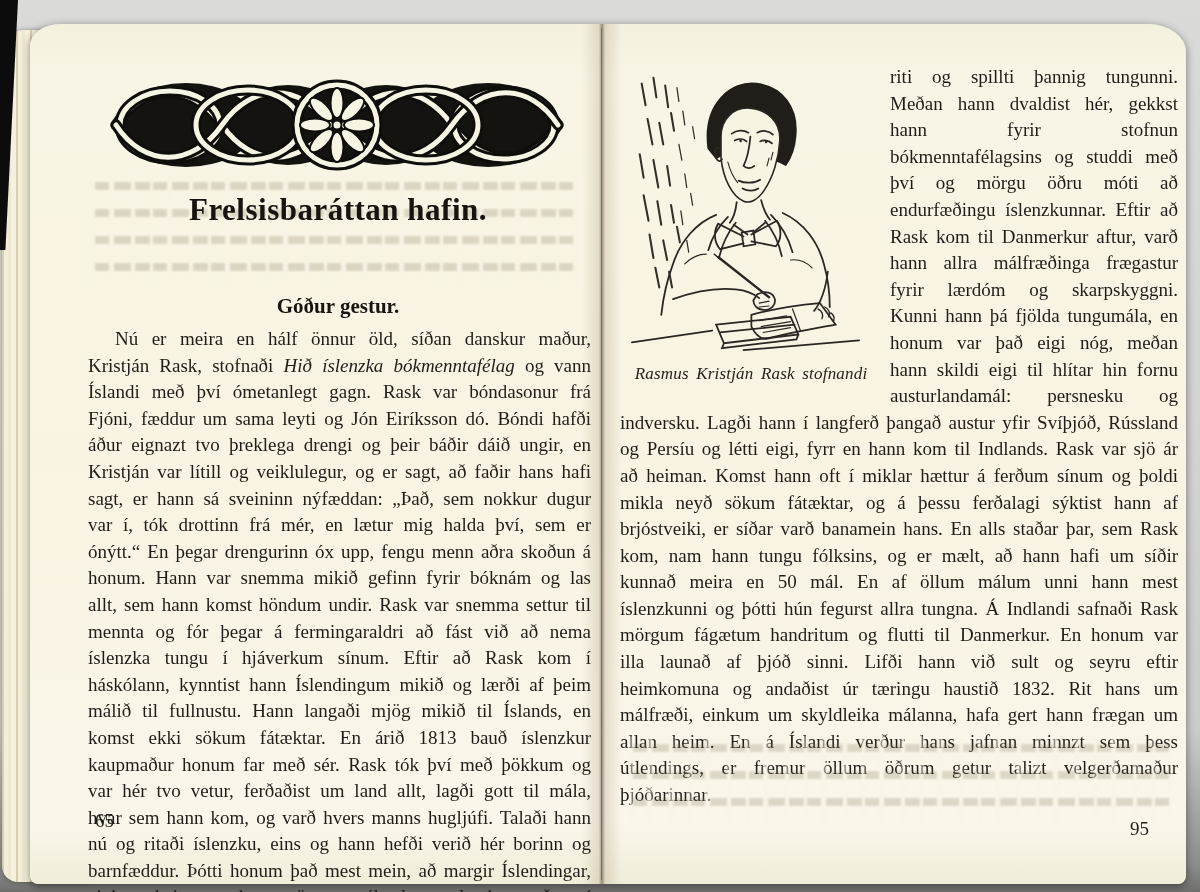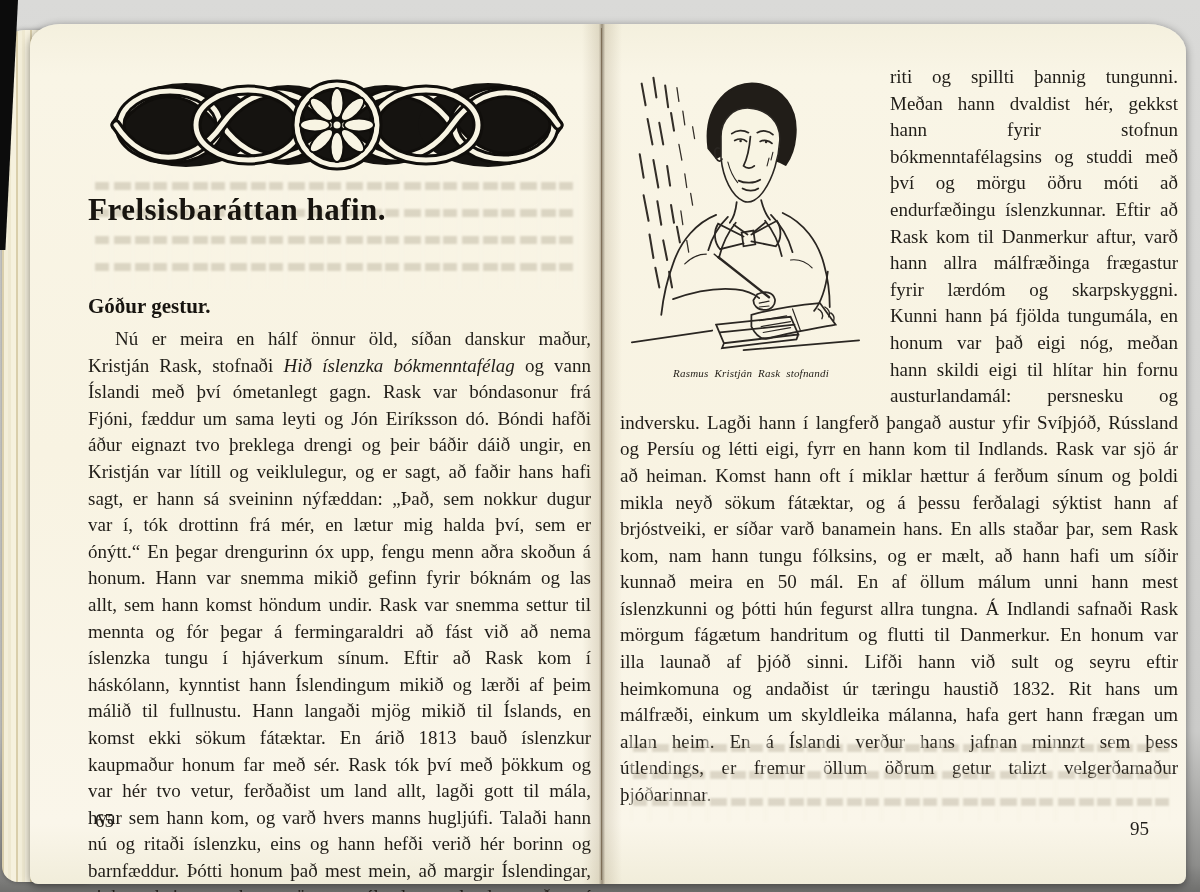--- a/index.html
+++ b/index.html
@@ -43,46 +43,46 @@
       repeating-linear-gradient(90deg,#f8f4e6 0 3px,rgba(248,244,230,0) 3px 17px,#f8f4e6 17px 22px,rgba(248,244,230,0) 22px 39px,#f8f4e6 39px 43px,rgba(248,244,230,0) 43px 58px),
       repeating-linear-gradient(180deg,rgba(0,0,0,0) 0 8px,rgba(122,110,84,.42) 8px 16px,rgba(0,0,0,0) 16px 27px);
   }
   .ghost-left{left:62px;top:150px;width:486px;height:116px;}
   .ghost-right{left:600px;top:712px;width:540px;height:86px;}
 
   
   .ornament{position:absolute;left:78px;top:50px;width:458px;height:102px;}
   .title{
     position:absolute;left:58px;top:168px;width:500px;margin:0;
-    font-size:31px;font-weight:700;letter-spacing:.5px;color:#17140f;
+    font-size:31px;font-weight:700;text-align:center;letter-spacing:.5px;color:#17140f;
   }
   .subheading{
     position:absolute;left:58px;top:270px;width:500px;margin:0;
-    font-size:21px;font-weight:700;color:#17140f;
+    font-size:21px;font-weight:700;text-align:center;color:#17140f;
   }
   .body-left{
     position:absolute;left:58px;top:302px;width:503px;margin:0;
     font-size:19px;line-height:26.6px;text-align:justify;word-spacing:2px;
     text-indent:27px;
   }
   .pagenum{position:absolute;font-size:19px;color:#221f1a;}
   .pn-left{left:65px;top:786px;}
   .pn-right{left:1100px;top:794px;text-align:center;}
 
   
   .right-content{position:absolute;left:590px;top:40px;width:558px;}
   .body-right{
     font-size:19px;line-height:26.6px;text-align:justify;word-spacing:2px;margin:0;
   }
   .figure{
     float:left;width:262px;margin:2px 8px 4px 0;
   }
   .figure svg{display:block;margin-left:6px;}
   .figcaption{
-    margin-top:8px;text-align:center;font-style:italic;font-size:11px;line-height:19px;
+    margin-top:8px;text-align:center;font-style:italic;font-size:17px;line-height:19px;
     word-spacing:3px;letter-spacing:.2px;color:#26221c;
   }
   i{font-style:italic;}
 </style>
 </head>
 <body>
 
 <div class="scene">
 
   <div class="page-stack"></div>

